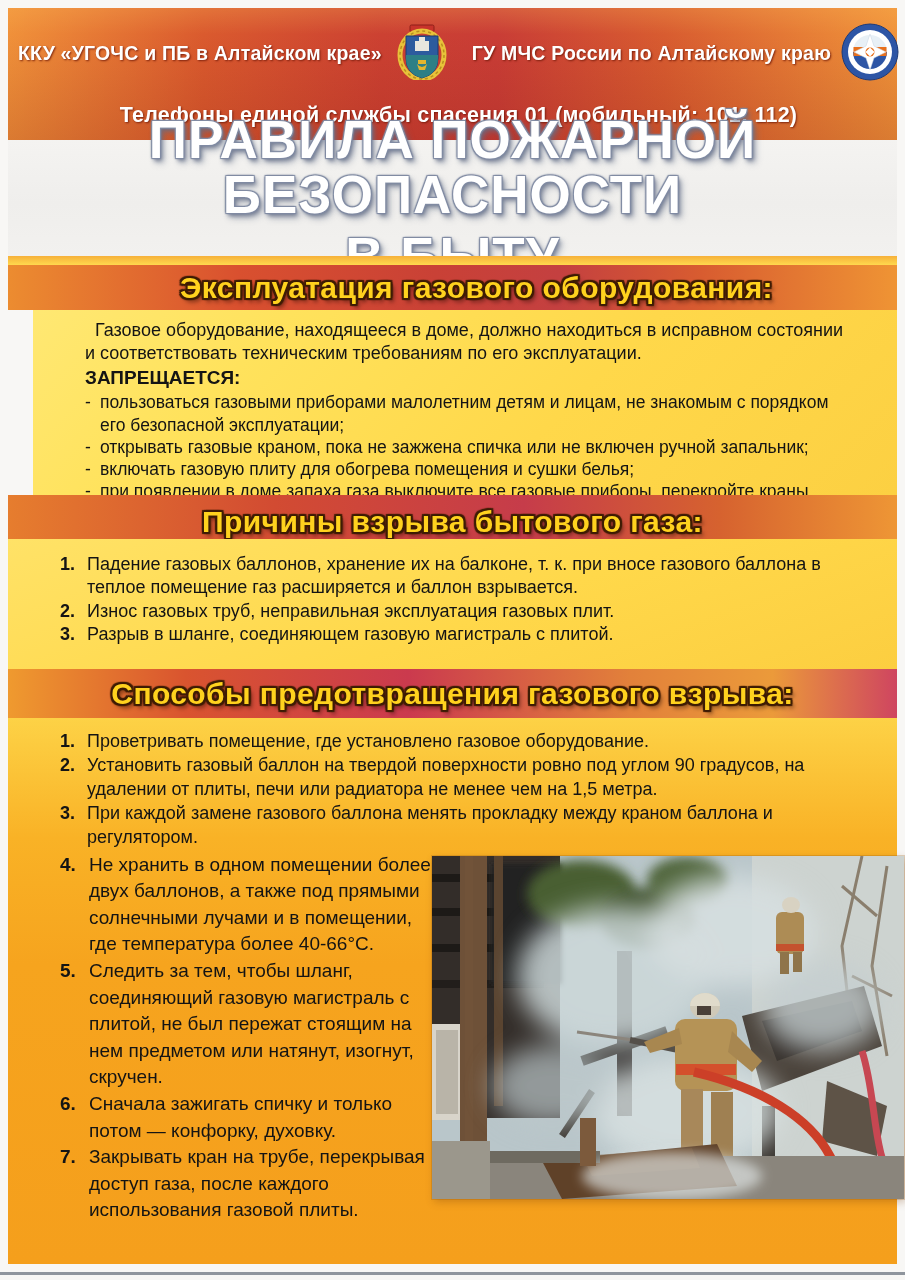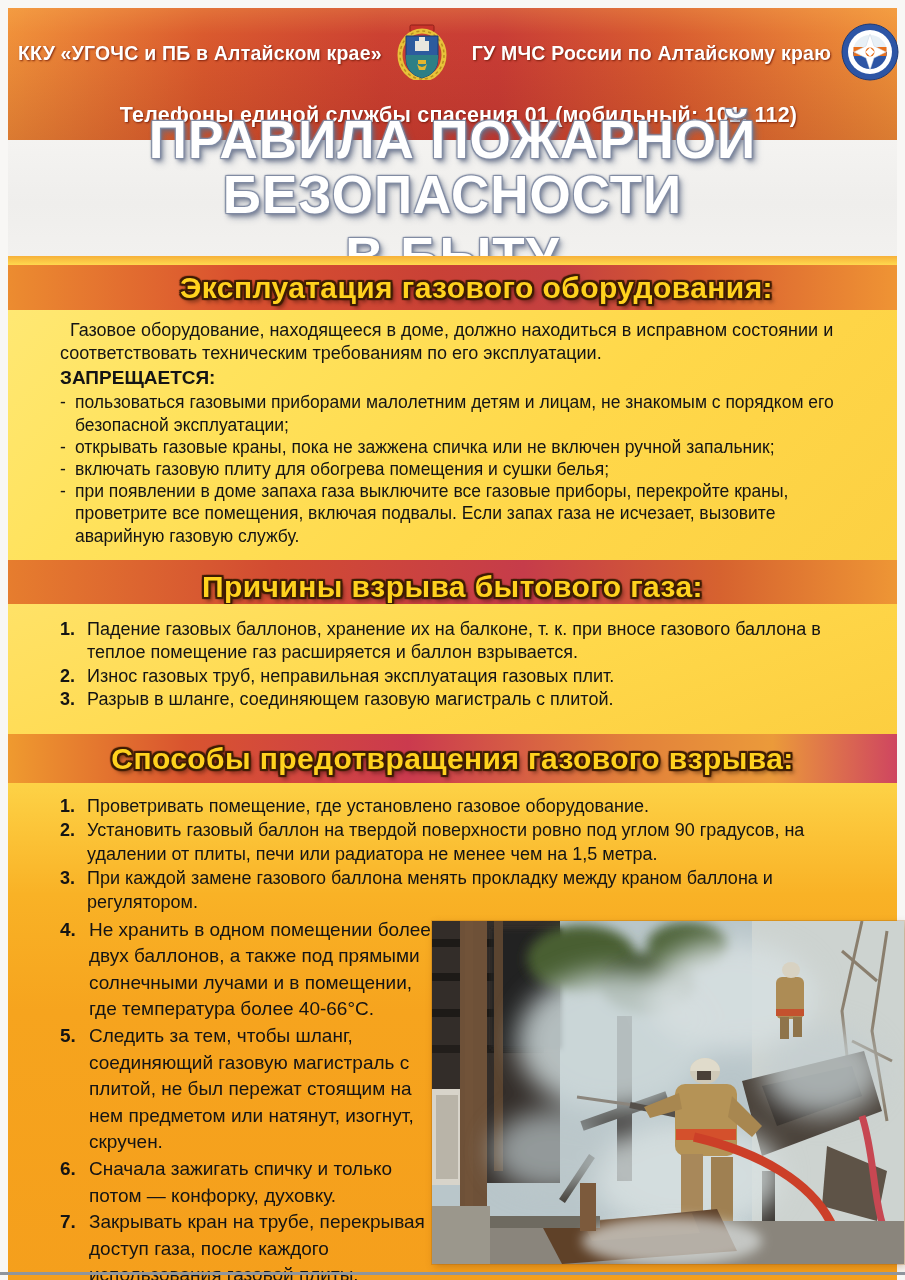--- a/index.html
+++ b/index.html
@@ -55,22 +55,22 @@
   .band-heading {
     font-weight:bold; font-size:30px; letter-spacing:.4px; color:#ffd21e;
     text-shadow:
       2px 0 1px #3f1d05, -2px 0 1px #3f1d05, 0 2px 1px #3f1d05, 0 -2px 1px #3f1d05,
       2px 2px 1px #3f1d05, -2px -2px 1px #3f1d05, 2px -2px 1px #3f1d05, -2px 2px 1px #3f1d05,
       3px 4px 4px rgba(30,10,0,.55);
   }
 
   
   .body-block { flex:none; color:#141414; }
-  .body-1 { height:250px; padding:9px 44px 0 52px;
-    background:linear-gradient(135deg,#ffe873 0%, #ffe25c 25%, #ffd84a 60%, #fcd042 100%); }
+  .body-1 { height:185px; padding:9px 44px 0 52px;
+    background:linear-gradient(135deg,#ffe873 0%, #ffe25c 25%, #ffd84a 60%, #fcd042 100%);margin-left:25px; }
   .body-2 { height:130px; padding:14px 44px 0 52px;
     background:linear-gradient(160deg,#ffe267 0%, #ffd84a 55%, #fcce40 100%); }
   .body-3 { flex:1; padding:12px 18px 0 52px;
     background:linear-gradient(180deg,#fdd246 0%, #f9b226 22%, #f6a41e 45%, #f59f1c 100%); }
 
   .intro { font-size:18px; line-height:1.26; text-indent:10px; }
   .forbid-label { font-weight:bold; font-size:19px; margin-top:3px; }
 
   .dash-list { list-style:none; margin-top:2px; }
   .dash-list li { display:flex; font-size:17.5px; line-height:1.27; }
@@ -146,21 +146,21 @@
     <div class="body-block body-1">
       <p class="intro">Газовое оборудование, находящееся в доме, должно находиться в исправном состоянии и соответствовать техническим требованиям по его эксплуатации.</p>
       <p class="forbid-label">ЗАПРЕЩАЕТСЯ:</p>
       <ul class="dash-list">
         <li>
           <span class="mk">-</span>
           <span class="tx">пользоваться газовыми приборами малолетним детям и лицам, не знакомым с порядком его безопасной эксплуатации;</span>
         </li>
         <li>
           <span class="mk">-</span>
-          <span class="tx">открывать газовые краны, пока не зажжена спичка или не включен ручной запальник;</span>
+          <span class="tx">открывать газовые краном, пока не зажжена спичка или не включен ручной запальник;</span>
         </li>
         <li>
           <span class="mk">-</span>
           <span class="tx">включать газовую плиту для обогрева помещения и сушки белья;</span>
         </li>
         <li>
           <span class="mk">-</span>
           <span class="tx">при появлении в доме запаха газа выключите все газовые приборы, перекройте краны, проветрите все помещения, включая подвалы.  Если запах газа не исчезает, вызовите аварийную газовую службу.</span>
         </li>
       </ul>

